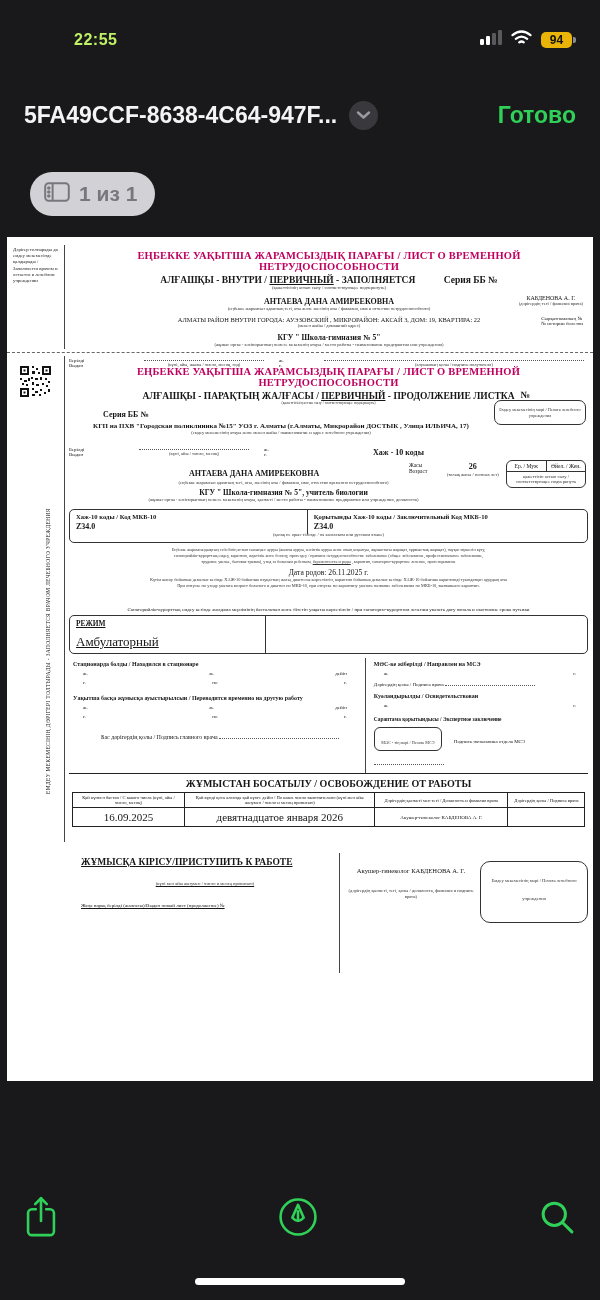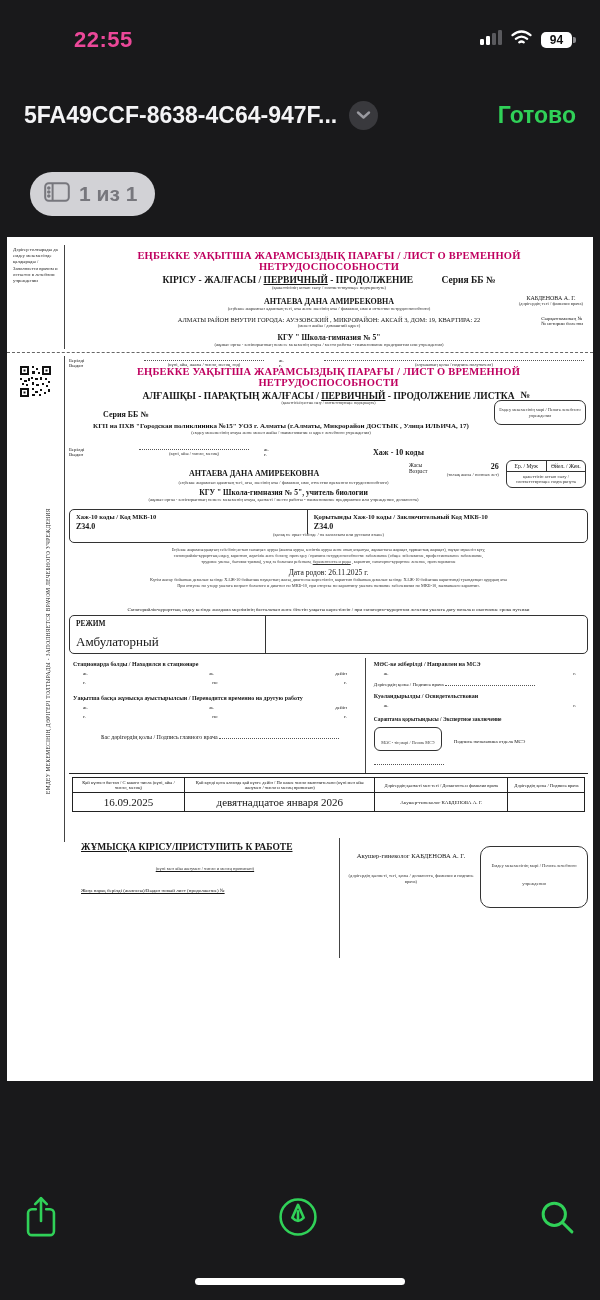--- a/index.html
+++ b/index.html
@@ -1,22 +1,22 @@
 <!DOCTYPE html>
 <html><head>
 <meta charset="utf-8">
 <style>
   html,body{margin:0;padding:0;}
   body{width:600px;height:1300px;background:#19191b;font-family:"Liberation Sans","DejaVu Sans",sans-serif;position:relative;overflow:hidden;}
 
   
   .status-bar{position:absolute;top:22px;left:0;right:0;height:36px;display:flex;align-items:center;justify-content:space-between;padding:0 28px 0 74px;box-sizing:border-box;}
-  .time{color:#ec4899;font-size:22px;font-weight:700;letter-spacing:.5px;}
+  .time{color:#bef264;font-size:16px;font-weight:700;letter-spacing:.5px;}
   .status-icons{display:flex;align-items:center;gap:9px;}
-  .battery{position:relative;background:#ffffff;border-radius:5px;width:31px;height:16px;display:flex;align-items:center;justify-content:center;color:#111;font-size:12px;font-weight:700;}
+  .battery{position:relative;background:#eab308;border-radius:5px;width:31px;height:16px;display:flex;align-items:center;justify-content:center;color:#111;font-size:12px;font-weight:700;}
   .battery:after{content:"";position:absolute;right:-4px;top:5px;width:3px;height:6px;background:#8a8a8e;border-radius:0 2px 2px 0;}
 
   
   .nav-bar{position:absolute;top:92px;left:0;right:0;height:46px;display:flex;align-items:center;padding:0 24px;box-sizing:border-box;}
   .doc-title{color:#f4f4f6;font-size:23px;font-weight:600;white-space:nowrap;overflow:hidden;max-width:340px;}
   .chevron-btn{margin-left:12px;width:29px;height:29px;border-radius:50%;background:#39393d;border:none;display:flex;align-items:center;justify-content:center;padding:0;cursor:pointer;}
   .done-btn{margin-left:auto;background:none;border:none;color:#30d158;font-size:23px;font-weight:600;cursor:pointer;padding:0;}
 
   
   .page-pill{position:absolute;top:172px;left:30px;height:44px;border-radius:22px;background:#d2d2d6;display:flex;align-items:center;gap:9px;padding:0 18px 0 14px;color:#77777d;}
@@ -69,21 +69,21 @@
   .icd-box>div{padding:3px 6px;}
   .icd-box>div:first-child{width:46%;border-right:1px solid #333;box-sizing:border-box;}
   .icd-lab{font-size:6.6px;font-weight:700;}
   .icd-val{font-size:8px;font-weight:700;margin-top:2px;}
   .icd-cap{position:absolute;bottom:1px;left:0;right:0;text-align:center;}
   .fine{font-size:4.2px;color:#333;line-height:1.45;margin-top:4px;}
   .birth{font-size:7.6px;margin-top:3px;}
   .notes{font-size:4.4px;color:#333;line-height:1.4;}
   .sanat{font-size:5px;margin-top:18px;}
   .regime-box{border:1px solid #333;border-radius:5px;margin-top:3px;display:flex;text-align:left;min-height:30px;}
-  .regime-box>.rl{width:38%;border-right:1px solid #333;box-sizing:border-box;padding:3px 6px;}
+  .regime-box>.rl{width:38%;border-right:1px solid #333;box-sizing:border-box;padding:3px 6px;text-decoration:underline;}
   .regime-box>.rr{flex:1;padding:3px 6px;position:relative;}
   .rt{font-size:7.4px;font-weight:700;}
   .rv{font-size:13px;margin-top:6px;}
   .rsign{position:absolute;right:6px;bottom:2px;font-size:4.8px;}
   .twocol{display:flex;text-align:left;margin-top:4px;border-bottom:1.5px solid #222;}
   .col-l{width:57%;padding:3px 8px 4px 4px;box-sizing:border-box;}
   .col-r{flex:1;border-left:1px solid #444;padding:3px 2px 4px 8px;box-sizing:border-box;}
   .lab6{font-size:6px;font-weight:700;}
   .marks{display:flex;justify-content:space-between;font-size:5px;padding:4px 10px;}
   .sign6{font-size:6px;}
@@ -164,23 +164,23 @@
 </div>
 
 <div class="page">
 
   <div class="stub">
     <div class="stub-side">Дәрігер толтырады да емдеу мекемесінде қалдырады / Заполняется врачом и остается в лечебном учреждении</div>
     <div class="vline-stub"></div>
     <div class="stub-content">
       <div class="t1 magenta">ЕҢБЕККЕ УАҚЫТША ЖАРАМСЫЗДЫҚ ПАРАҒЫ / ЛИСТ О ВРЕМЕННОЙ НЕТРУДОСПОСОБНОСТИ</div>
       <div class="t2">
-        <span>КІРІСУ - ЖАЛҒАСЫ /</span>
+        <span>АЛҒАШҚЫ - ВНУТРИ /</span>
         <span class="u">ПЕРВИЧНЫЙ</span>
-        <span>- ПРОДОЛЖЕНИЕ</span>
+        <span>- ЗАПОЛНЯЕТСЯ</span>
         <span class="series">Серия ББ №</span>
       </div>
       <div class="cap">(қажеттісінің астын сызу / соответствующее подчеркнуть)</div>
       <div class="name-row">
         <div class="pname">АНТАЕВА ДАНА АМИРБЕКОВНА</div>
         <div class="side-right" style="top:-2px;">
           <div style="font-size:6px;">КАБДЕНОВА А. Г.</div>
           <div class="cap">(дәрігердің тегі / фамилия врача)</div>
         </div>
       </div>
@@ -295,21 +295,21 @@
         <div class="khazh" style="text-align:center;">Хаж - 10 коды</div>
       </div>
 
       <div class="row-age">
         <span class="pname">АНТАЕВА ДАНА АМИРБЕКОВНА</span>
         <span class="age-wrap">
           <span style="display:inline-block;vertical-align:top;">
             <span style="display:block;">Жасы</span>
             <span style="display:block;">Возраст</span>
           </span>
-          <span style="display:inline-block;margin-left:18px;text-align:right;">
+          <span style="display:inline-block;margin-left:18px;text-align:center;">
             <span class="age-val" style="display:block;">26</span>
             <span class="cap">(толық жасы / полных лет)</span>
           </span>
         </span>
         <span class="sex-box">
           <span class="sex-cells">
             <span style="display:block;flex:1;border-right:1px solid #333;padding:2px 0;">Ер. / Муж</span>
             <span style="display:block;flex:1;padding:2px 0;">Әйел. / Жен.</span>
           </span>
           <span class="cap" style="display:block;padding:1.5px 2px;">қажеттісін астын сызу / соответствующее подчеркнуть</span>
@@ -393,20 +393,21 @@
               <span>г.</span>
             </div>
           <div class="lab6" style="font-size:5.4px;margin-top:4px;">Сараптама қорытындысы / Экспертное заключение</div>
           <div style="margin-top:5px;text-align:left;">
             <span class="mse-stamp"><span class="cap">МӘС - тің мөрі / Печать МСЭ</span></span>
             <span style="font-size:5px;margin-left:8px;"><span>Подпись начальника отдела МСЭ</span> <span class="dots" style="width:70px;height:5px;"></span></span>
           </div>
         </div>
       </div>
 
+      <div class="rel-header">ЖҰМЫСТАН БОСАТЫЛУ / ОСВОБОЖДЕНИЕ ОТ РАБОТЫ</div>
       <table class="rel">
         <tbody>
             <tr>
           <th class="c1">Қай күннен бастап / С какого числа (күні, айы / число, месяц)</th>
           <th class="c2">Қай күнді қоса алғанда қай күнге дейін / По какое число включительно (күні мен айы жазумен / число и месяц прописью)</th>
           <th class="c3">Дәрігердің қызметі мен тегі / Должность и фамилия врача</th>
           <th class="c4">Дәрігердің қолы / Подпись врача</th>
         </tr>
         <tr>
           <td>16.09.2025</td>

